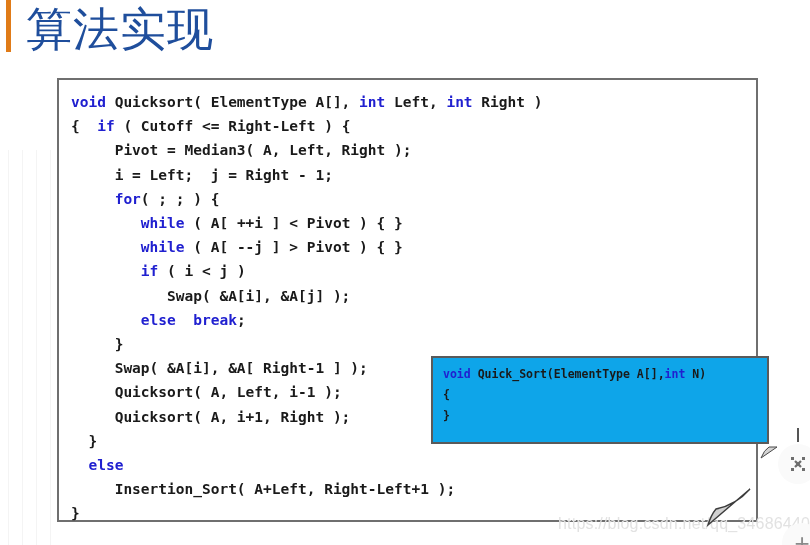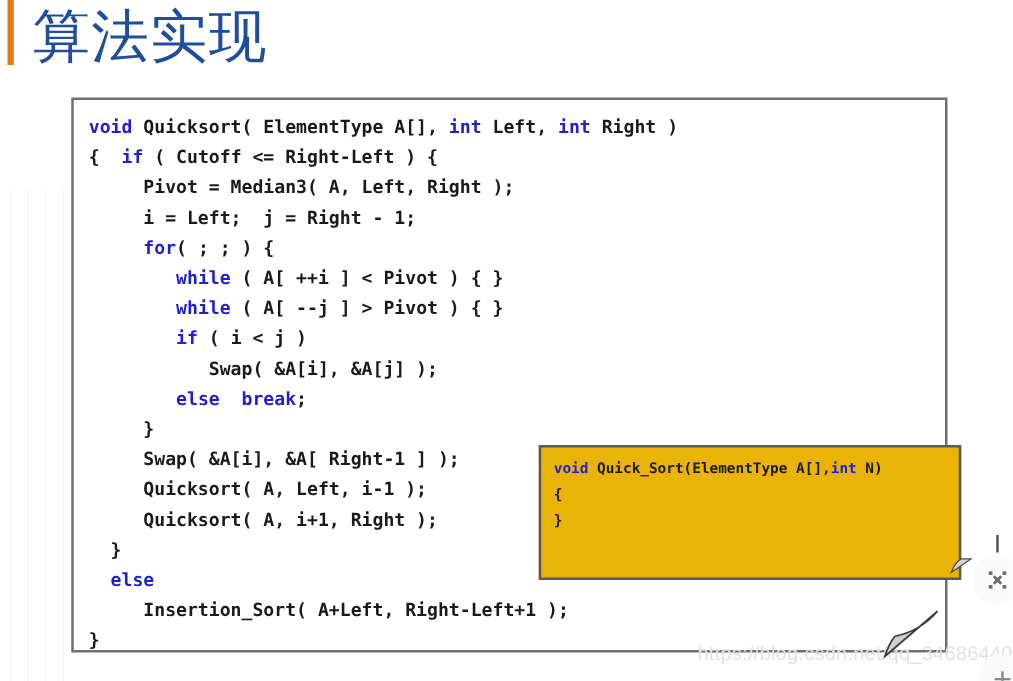--- a/index.html
+++ b/index.html
@@ -81,22 +81,22 @@
   }
   .kw { color: #2020d0; }
   .pl { color: #1a1a1a; }
 
   
   .inset-box {
     position: absolute;
     left: 431px;
     top: 356px;
     width: 338px;
-    height: 108px;
-    background: #eab308;
+    height: 88px;
+    background: #0ea5e9;
     border: 2px solid #5a5a5a;
     box-sizing: border-box;
     z-index: 5;
   }
   .inset-body {
     position: absolute;
     left: 10px;
     top: 6px;
     font-family: "DejaVu Sans Mono", "Liberation Mono", monospace;
     font-size: 11.5px;

